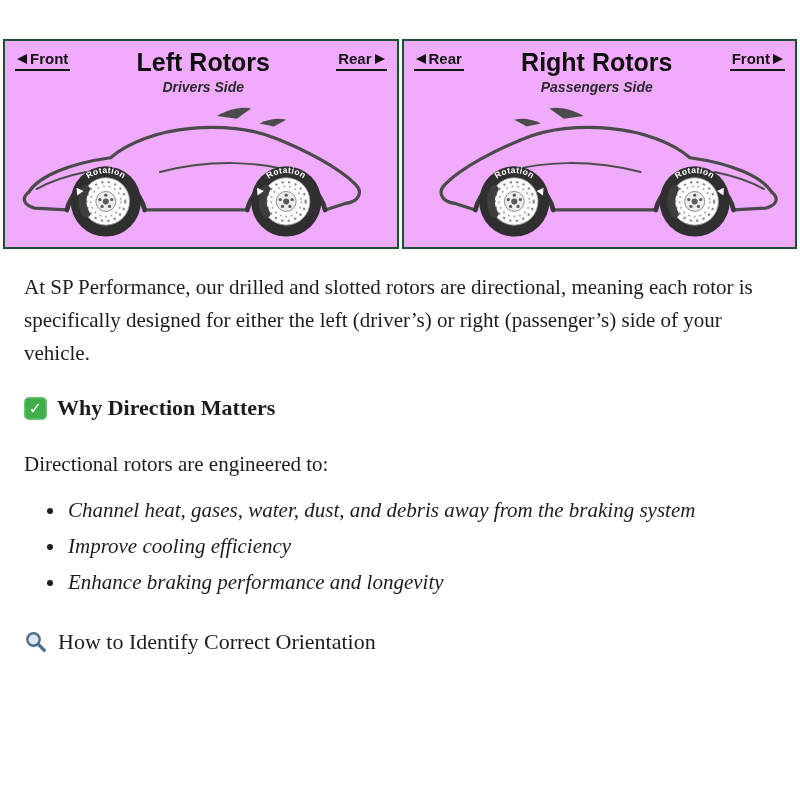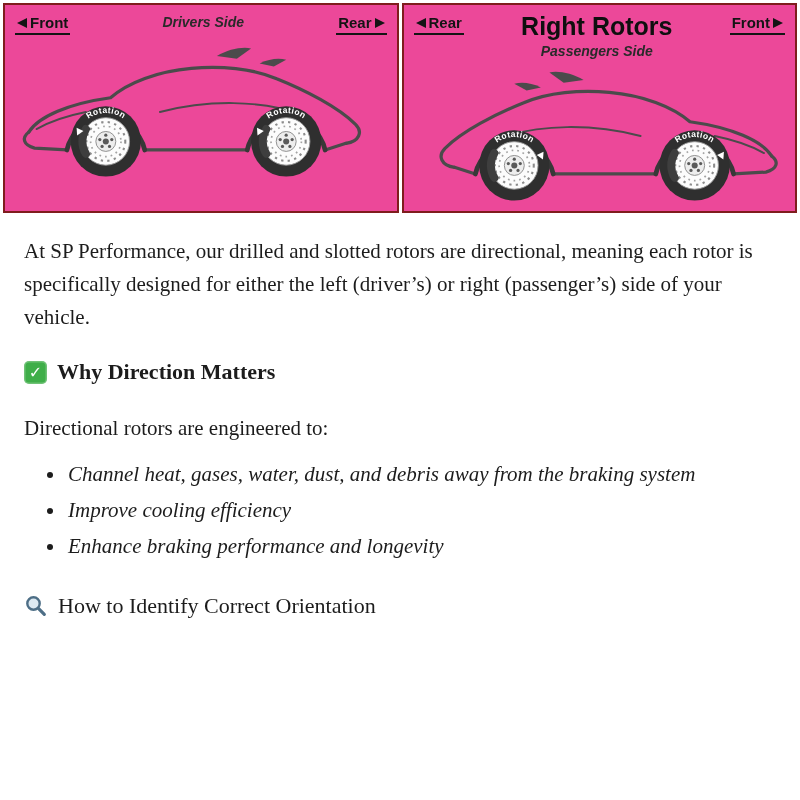--- a/index.html
+++ b/index.html
@@ -4,21 +4,21 @@
 <style>
   * { margin:0; padding:0; box-sizing:border-box; }
   html,body { background:#ffffff; }
   body {
     width:800px; height:800px; overflow:hidden;
     font-family:"Liberation Serif", serif; color:#1c1c1c;
   }
 
   
   .diagram { display:flex; gap:3px; padding:3px 3px 0 3px; }
-  .panel { flex:1; border:2px solid #7f1d1d; background:#ec4899; overflow:hidden; }
+  .panel { flex:1; border:2px solid #14532d; background:#f0abfc; overflow:hidden;margin-top:36px; }
   .panel-header { display:flex; align-items:flex-start; padding:7px 10px 0 10px; }
   .arrow-label {
     display:inline-flex; align-items:center; gap:3px;
     border-bottom:2px solid #141414; padding:0 2px 2px 2px;
     font:700 15px "Liberation Sans", sans-serif; color:#141414; margin-top:2px;
   }
   .title-block { flex:1; text-align:center; line-height:1.05; }
   .panel-title { font:700 25px "Liberation Sans", sans-serif; color:#0f0f0f; }
   .panel-subtitle { font:italic 700 14px "Liberation Sans", sans-serif; color:#2a2a2a; margin-top:2px; }
   .tri { width:0; height:0; border-top:5px solid transparent; border-bottom:5px solid transparent; }
@@ -76,20 +76,21 @@
 
 <div class="diagram">
 
   <div class="panel">
     <div class="panel-header">
       <span class="arrow-label">
         <span class="tri tri-left"></span>
         <span>Front</span>
       </span>
       <span class="title-block">
+        <div class="panel-title">Left Rotors</div>
         <div class="panel-subtitle">Drivers Side</div>
       </span>
       <span class="arrow-label">
         <span>Rear</span>
         <span class="tri tri-right"></span>
       </span>
     </div>
 
     <svg class="car-svg" viewBox="0 0 390 158" preserveAspectRatio="xMidYMid meet">
       <g class="body-lines">

